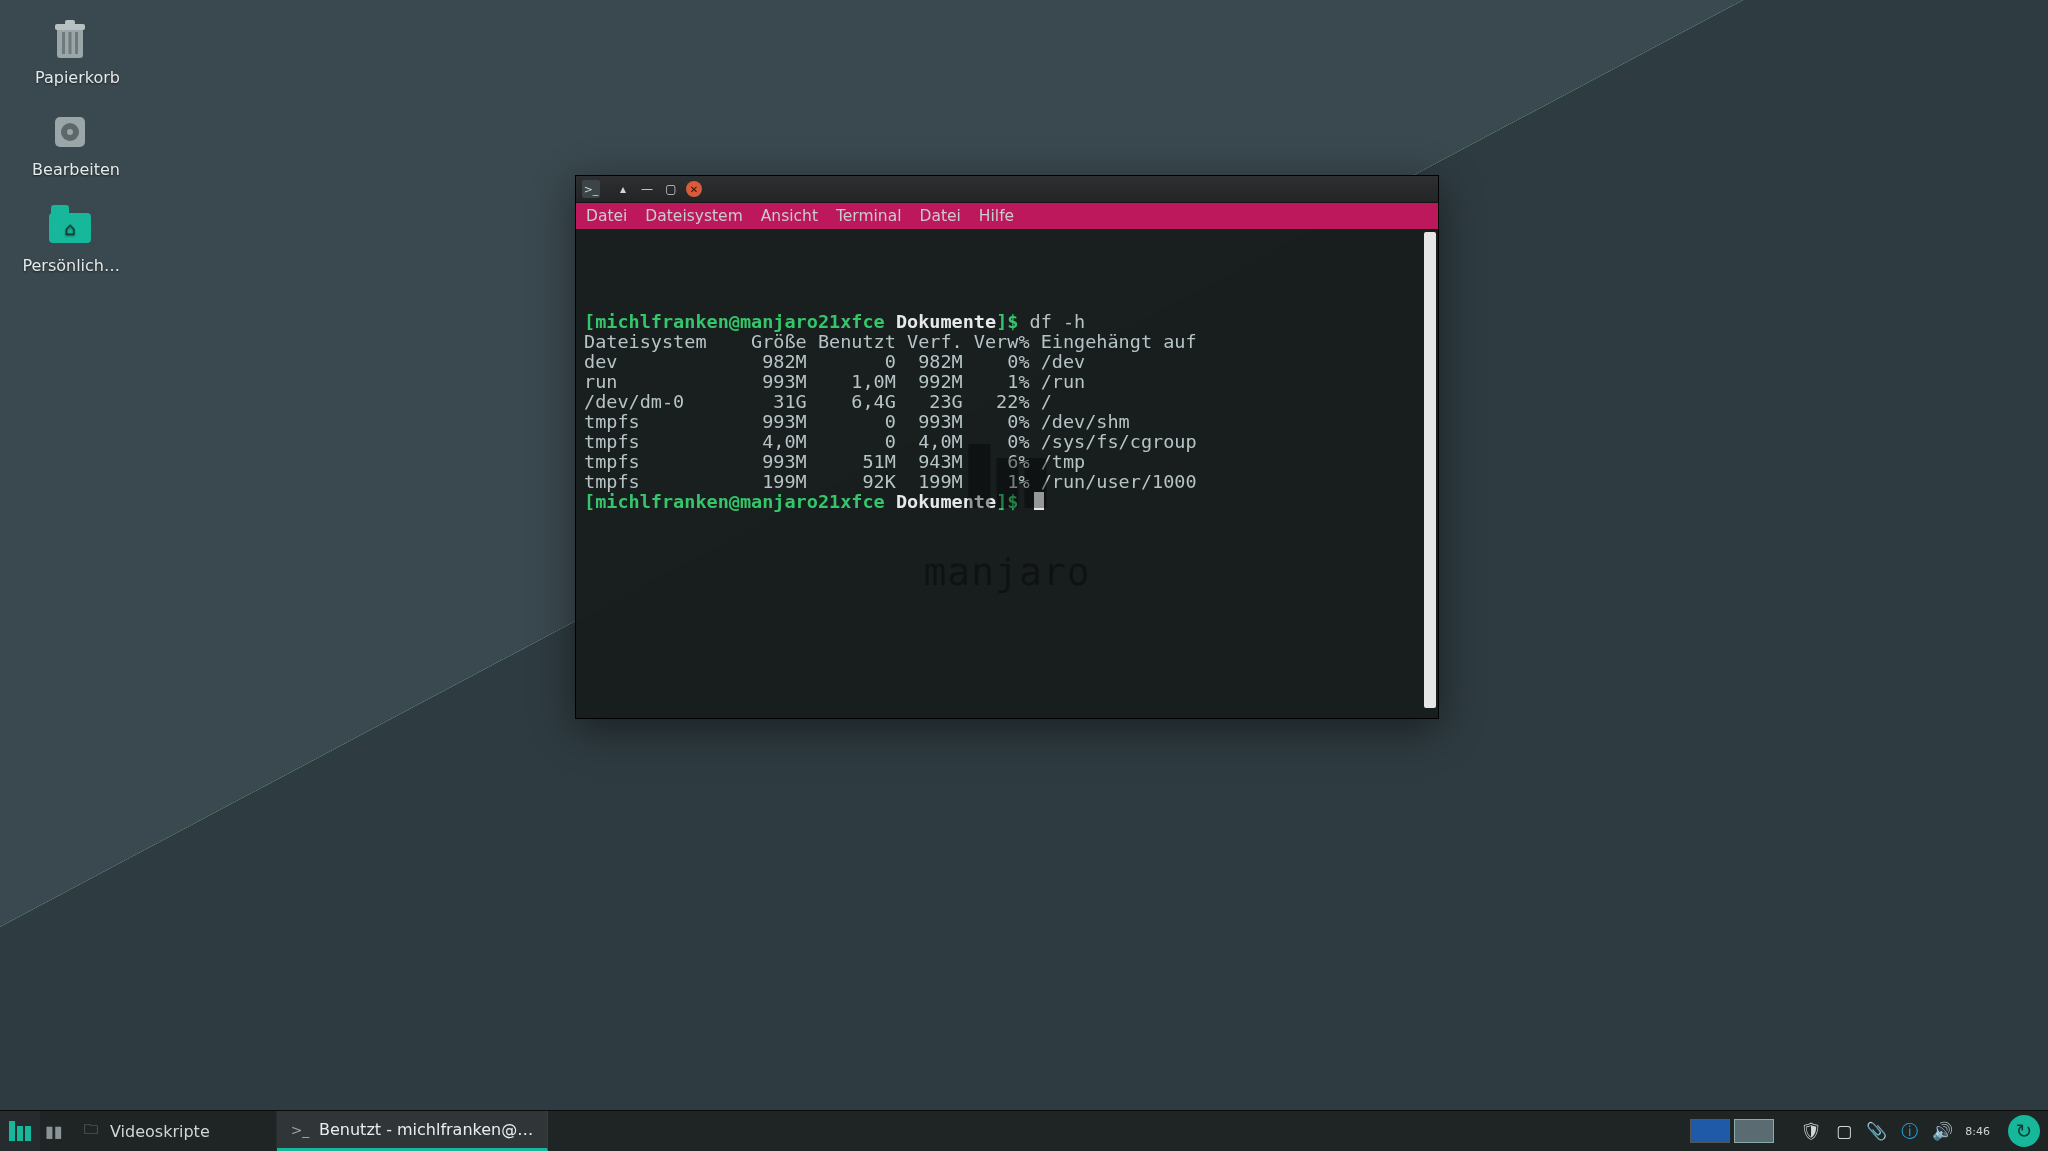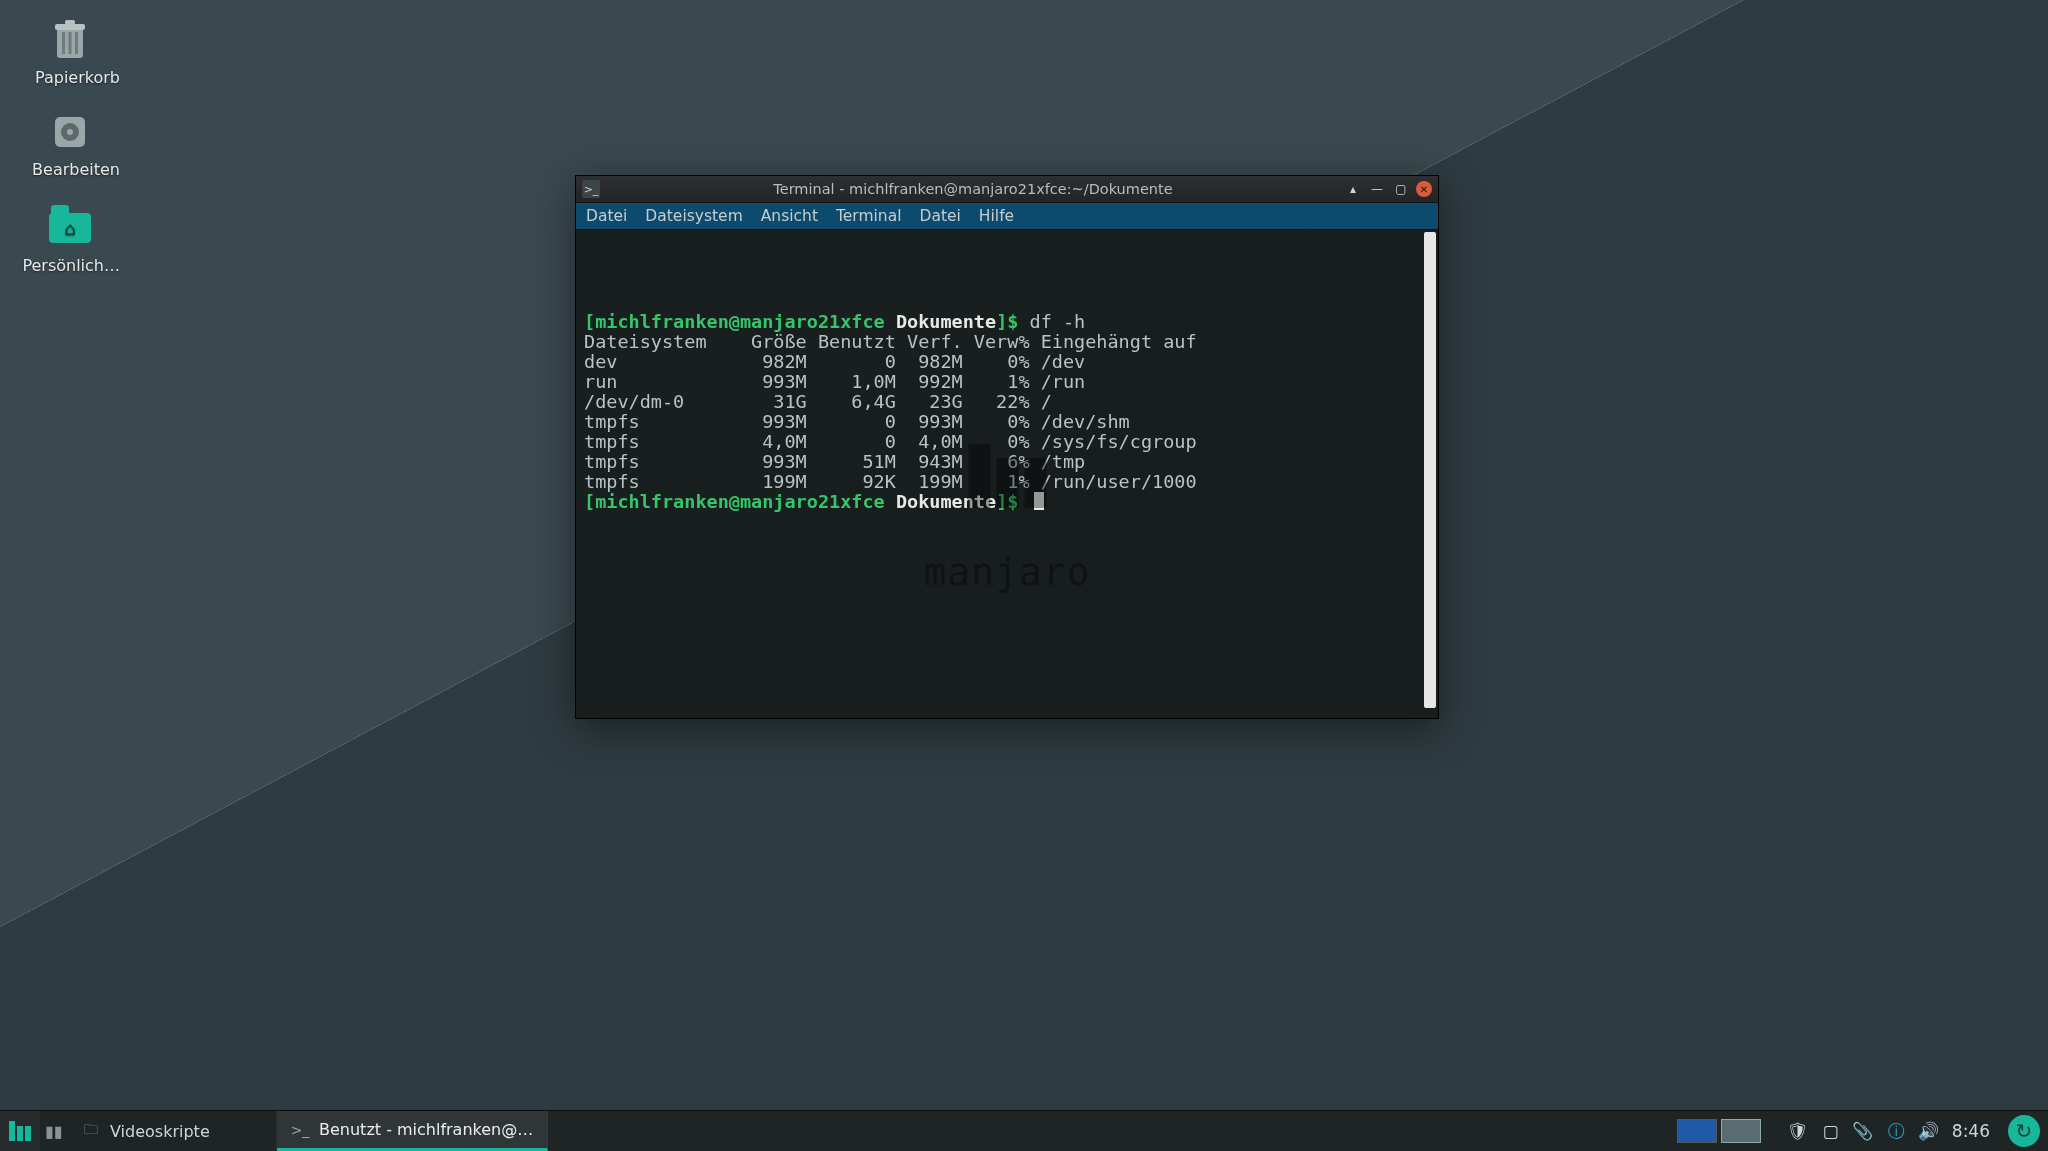--- a/index.html
+++ b/index.html
@@ -91,21 +91,21 @@
     display: flex; align-items: center; justify-content: center;
     font-size: 12px; color: #cfd6d8; cursor: pointer;
   }
   .titlebar .wbtn.close { background: #d85c3b; color: #2b0f07; border-radius: 50%; width: 16px; height: 16px; font-size: 10px; }
   .menubar {
     height: 26px;
     display: flex; align-items: center;
     gap: 18px;
     padding: 0 10px;
     font-size: 15.5px;
-    background: #0c4a6e;
+    background: #be185d;
     border-bottom: 1px solid #141414;
     color: #c8cccd;
   }
   .menubar span { cursor: pointer; }
   .term-body {
     position: relative;
     flex: 1;
     padding: 2px 8px 16px 8px;
     font-family: "DejaVu Sans Mono", "Liberation Mono", monospace;
     font-size: 18.5px;
@@ -162,21 +162,21 @@
   }
   .taskbar .task.active { background: #303637; border-bottom: 3px solid #17b79b; box-sizing: border-box; color: #e9edee; }
   .taskbar .task .ti { width: 18px; height: 18px; display: inline-flex; align-items: center; justify-content: center; font-size: 14px; color: #9aa3a5; }
   .taskbar .spacer { flex: 1; }
   .taskbar .ws { display: flex; gap: 4px; margin-right: 14px; }
   .taskbar .ws div { width: 38px; height: 22px; background: #3a4142; border: 1px solid #555; cursor: pointer; }
   .taskbar .ws div.cur { background: #5a6b72; border-color: #8aa; }
   .taskbar .ws div.blue { background: #1e5aa8; }
   .taskbar .tray { display: flex; align-items: center; gap: 14px; padding: 0 12px; }
   .taskbar .tray span { cursor: pointer; font-size: 17px; }
-  .taskbar .clock { font-size: 17px; padding-right: 10px; }
+  .taskbar .clock { font-size: 11px; padding-right: 10px; }
   .taskbar .power {
     width: 32px; height: 32px; border-radius: 50%; background: #17b79b; color: #0e3e36;
     display: flex; align-items: center; justify-content: center; font-size: 20px; margin: 0 8px; cursor: pointer;
   }
 </style>
 </head>
 <body>
 
 <div class="wallpaper">
   <div class="layer l0"></div>
@@ -218,21 +218,20 @@
     <div class="folder-shape">
         <div class="home-dot">⌂</div>
       </div>
   </div>
   <div>Persönlich…</div>
 </div>
 
 <div class="window">
   <div class="titlebar">
     <div class="left-ico">&gt;_</div>
-    <div class="title">Terminal - michlfranken@manjaro21xfce:~/Dokumente</div>
     <div class="wbtn">▴</div>
     <div class="wbtn">—</div>
     <div class="wbtn">▢</div>
     <div class="wbtn close">✕</div>
   </div>
   <div class="menubar">
     <span>Datei</span>
     <span>Dateisystem</span>
     <span>Ansicht</span>
     <span>Terminal</span>

